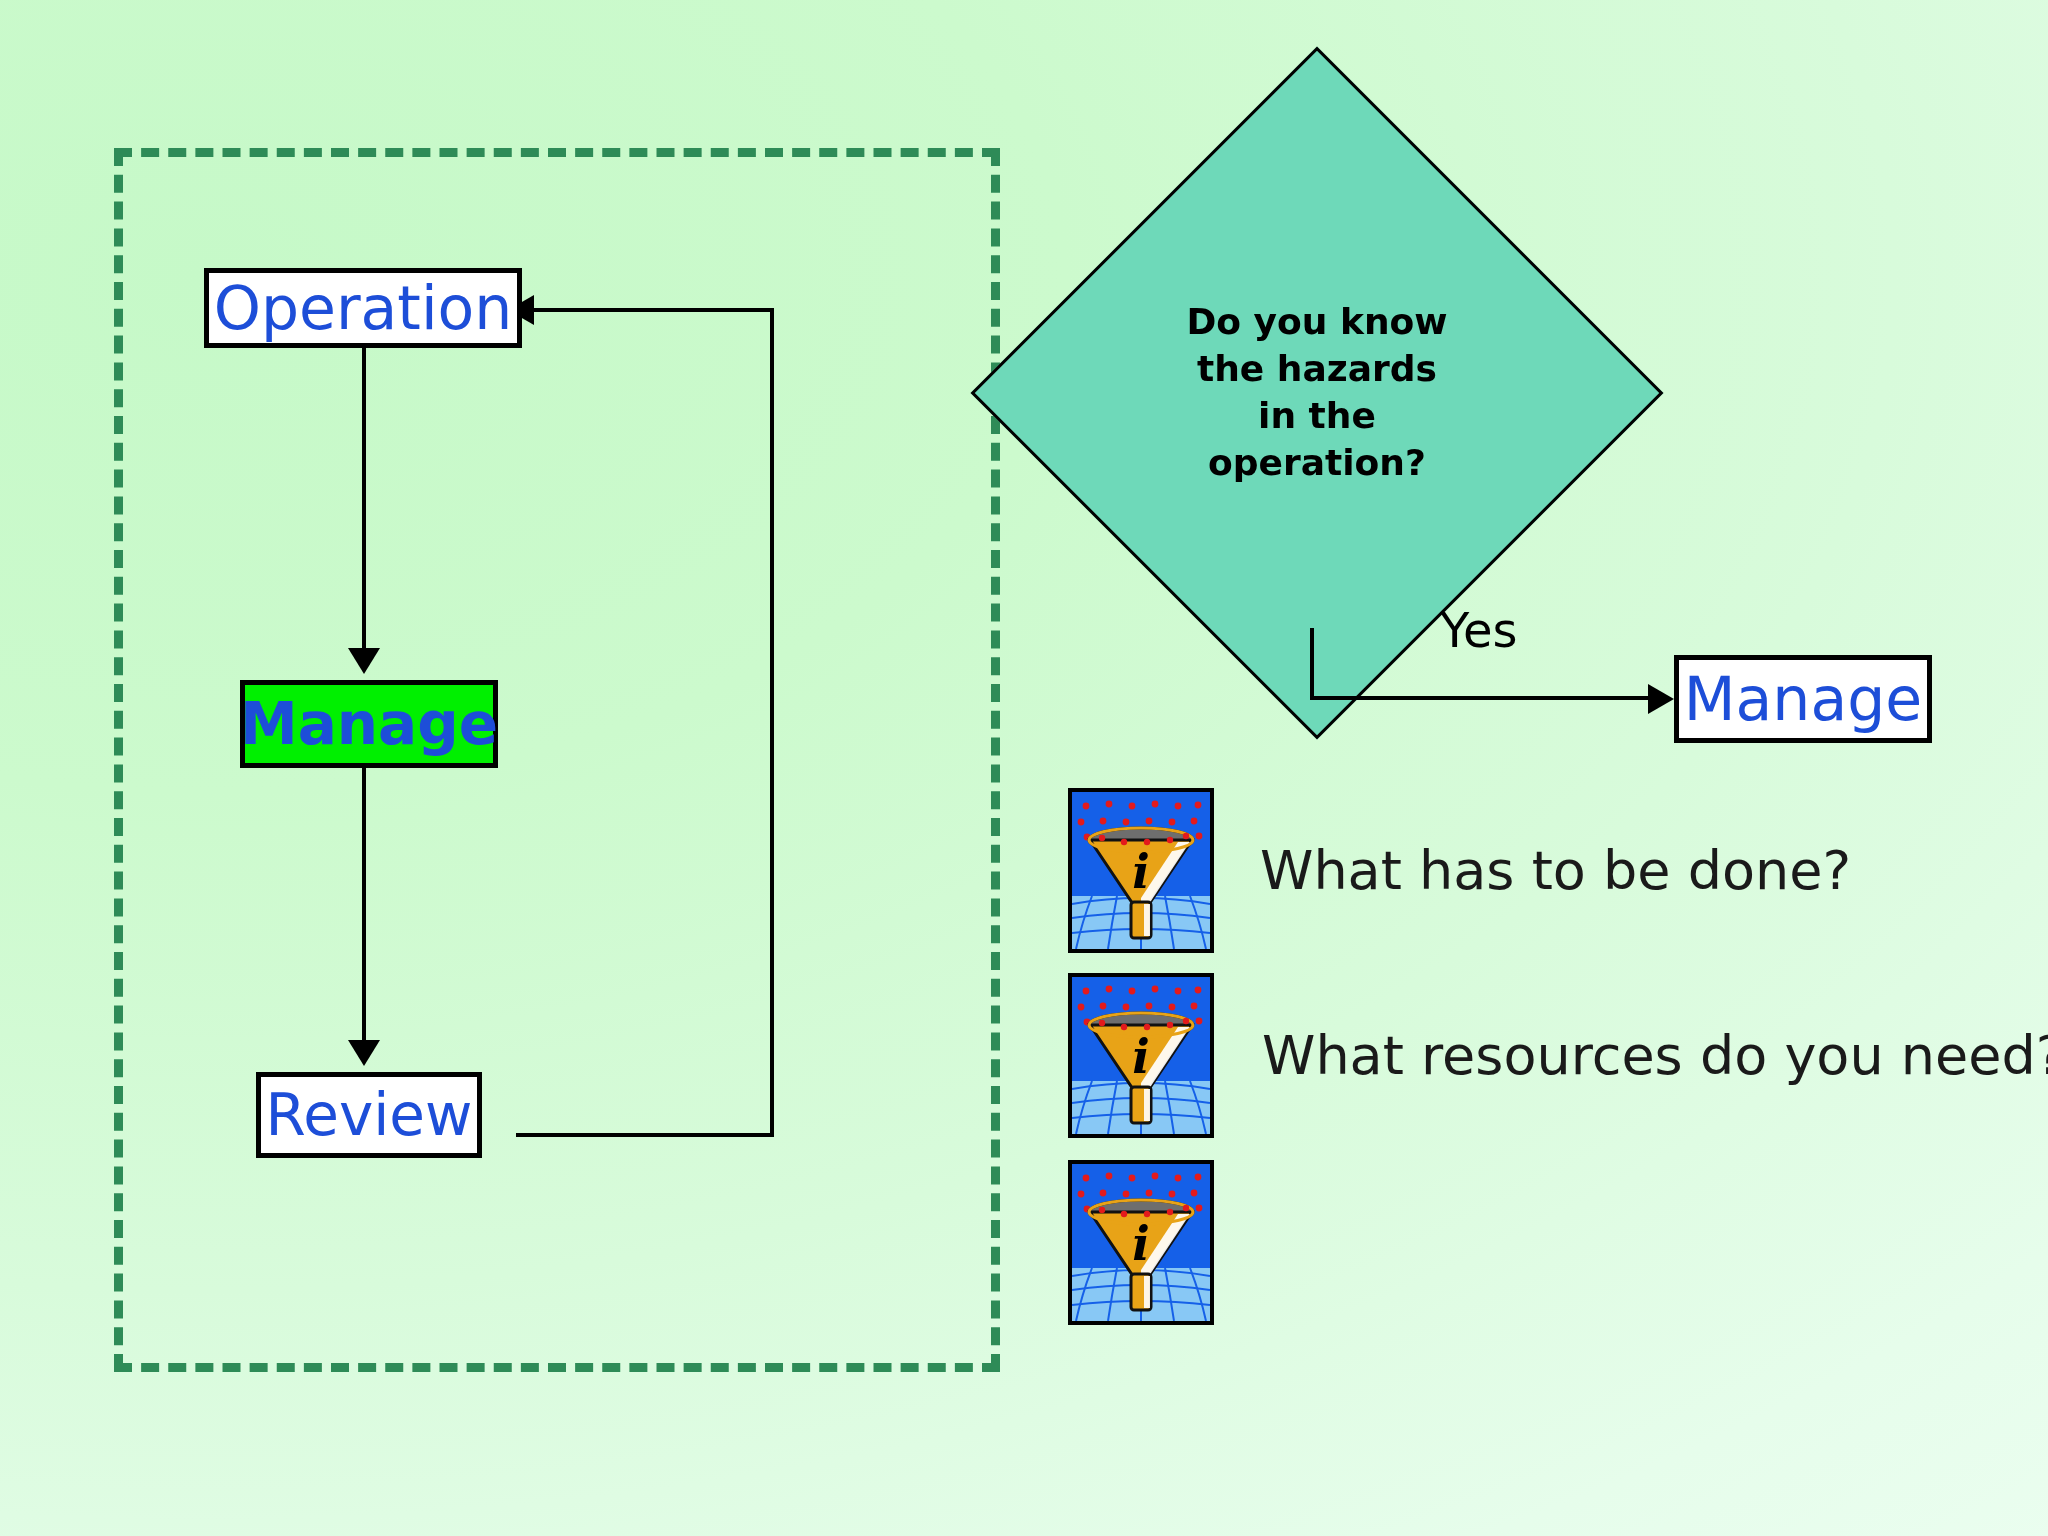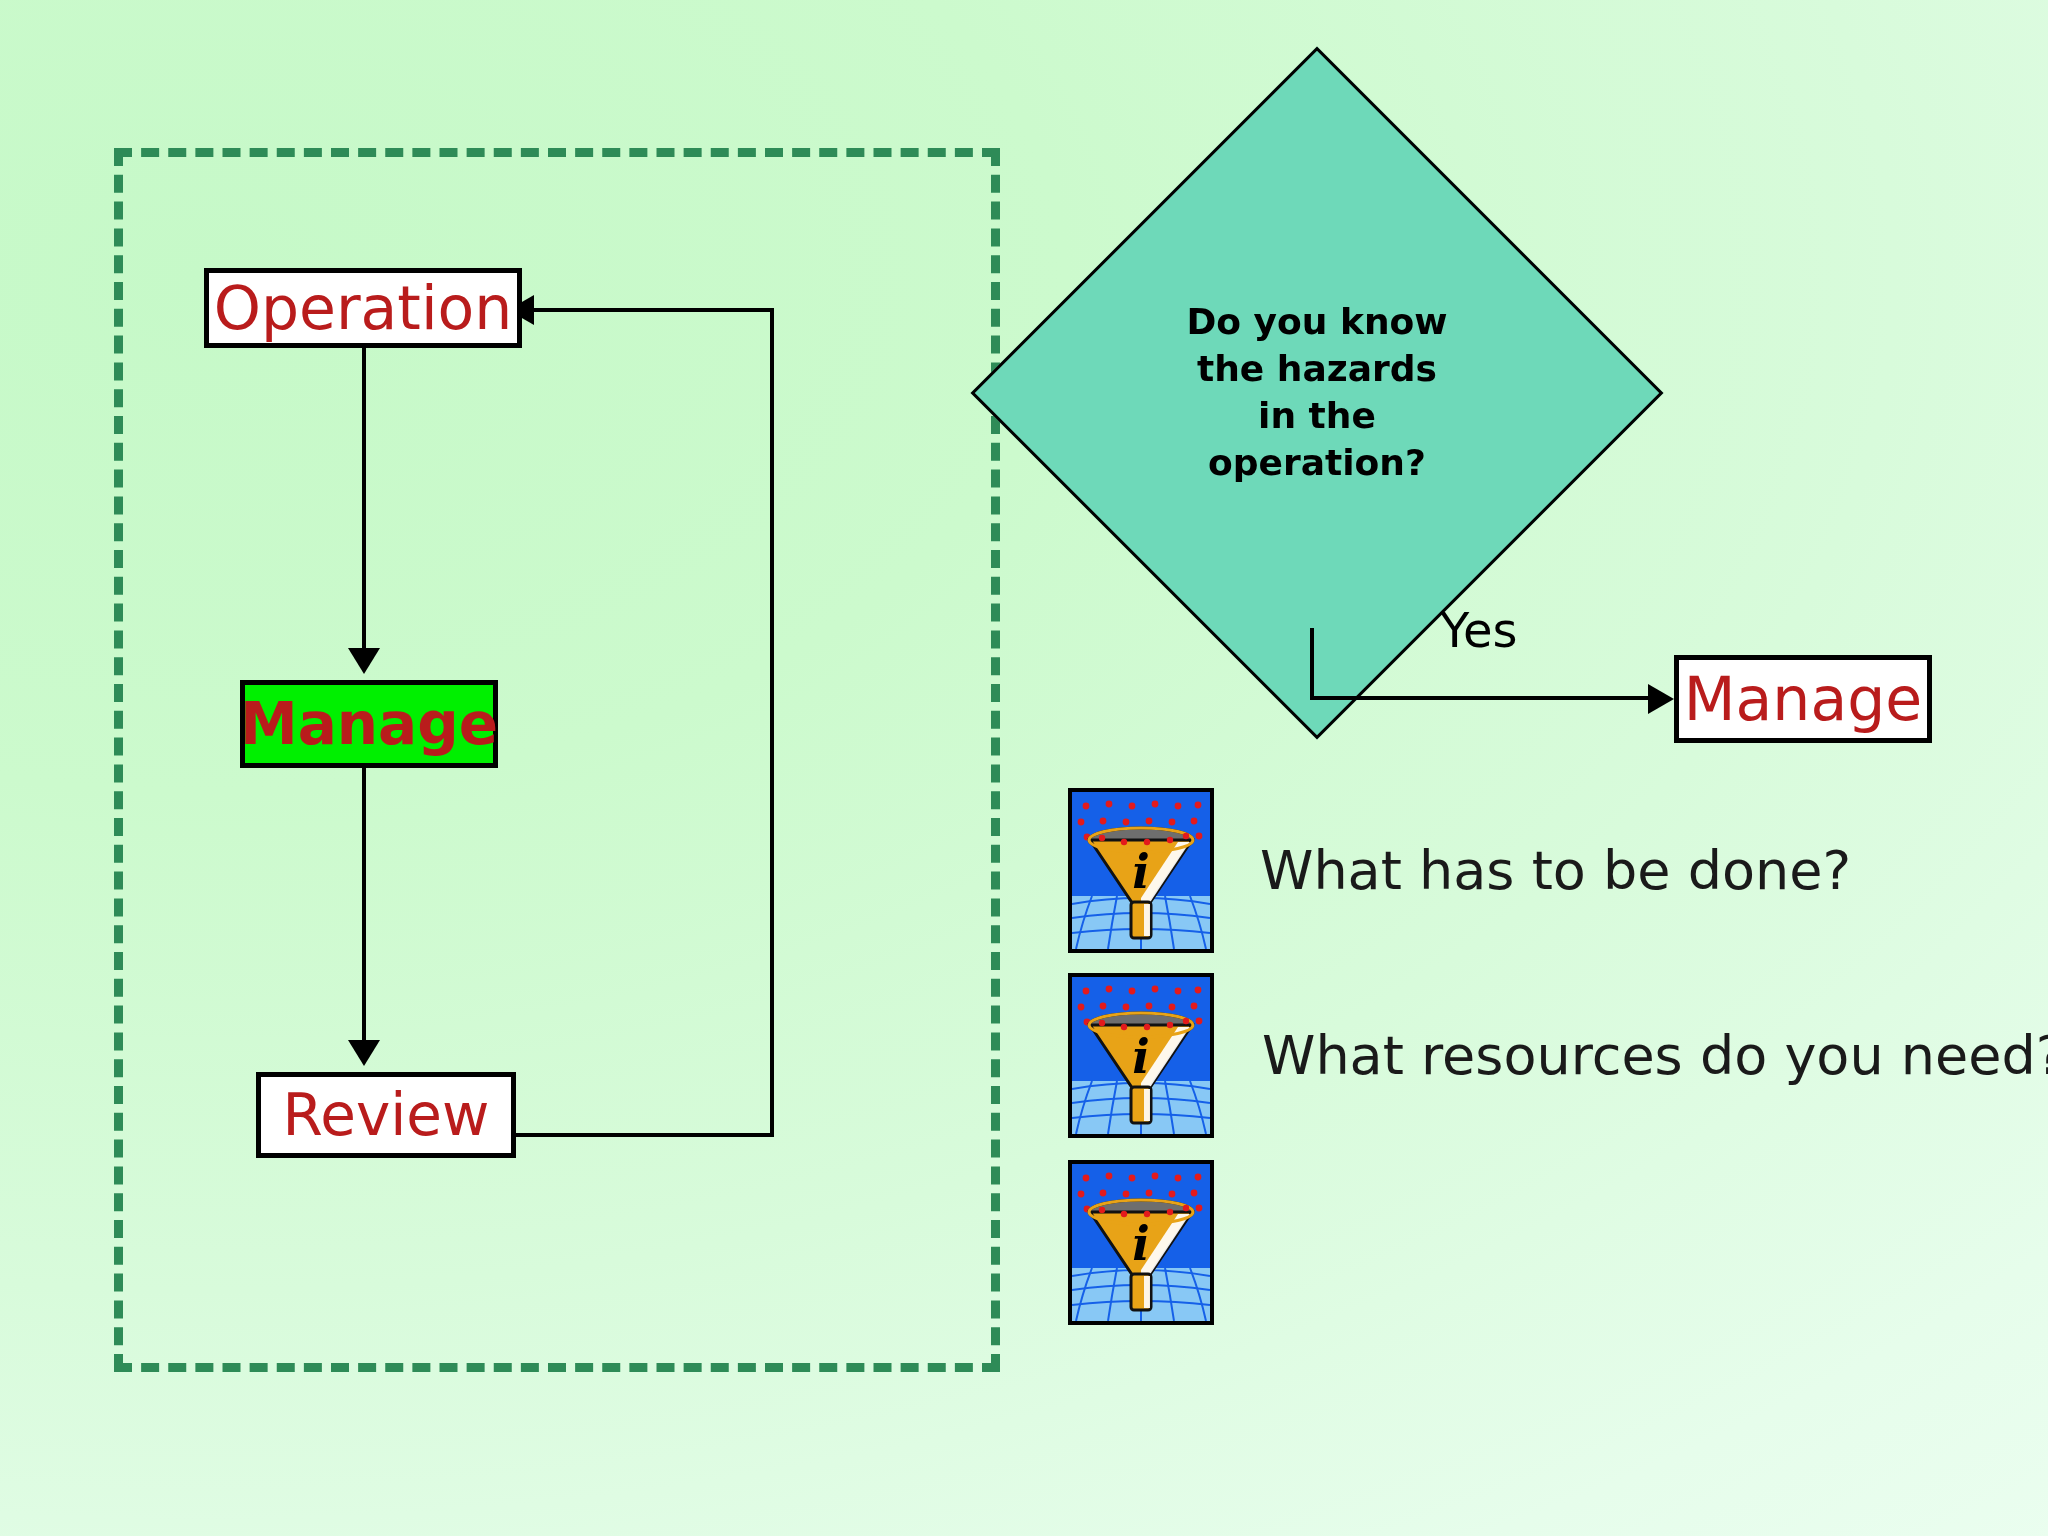--- a/index.html
+++ b/index.html
@@ -29,21 +29,21 @@
 
   
   .proc-box {
     position: absolute;
     background: #ffffff;
     border: 5px solid #000000;
     box-sizing: border-box;
     display: flex;
     align-items: center;
     justify-content: center;
-    color: #b91c1c;
+    color: #1d4ed8;
     line-height: 1.0;
     white-space: nowrap;
   }
 
   #box-operation {
     left: 204px;
     top: 268px;
     width: 318px;
     height: 80px;
     font-size: 60px;
@@ -60,21 +60,21 @@
   #box-improve {
     left: 640px;
     top: 682px;
     width: 260px;
     height: 86px;
     font-size: 58px;
   }
   #box-review {
     left: 256px;
     top: 1072px;
-    width: 260px;
+    width: 226px;
     height: 86px;
     font-size: 58px;
   }
   #box-manage-right {
     left: 1674px;
     top: 655px;
     width: 258px;
     height: 88px;
     font-size: 60px;
   }

